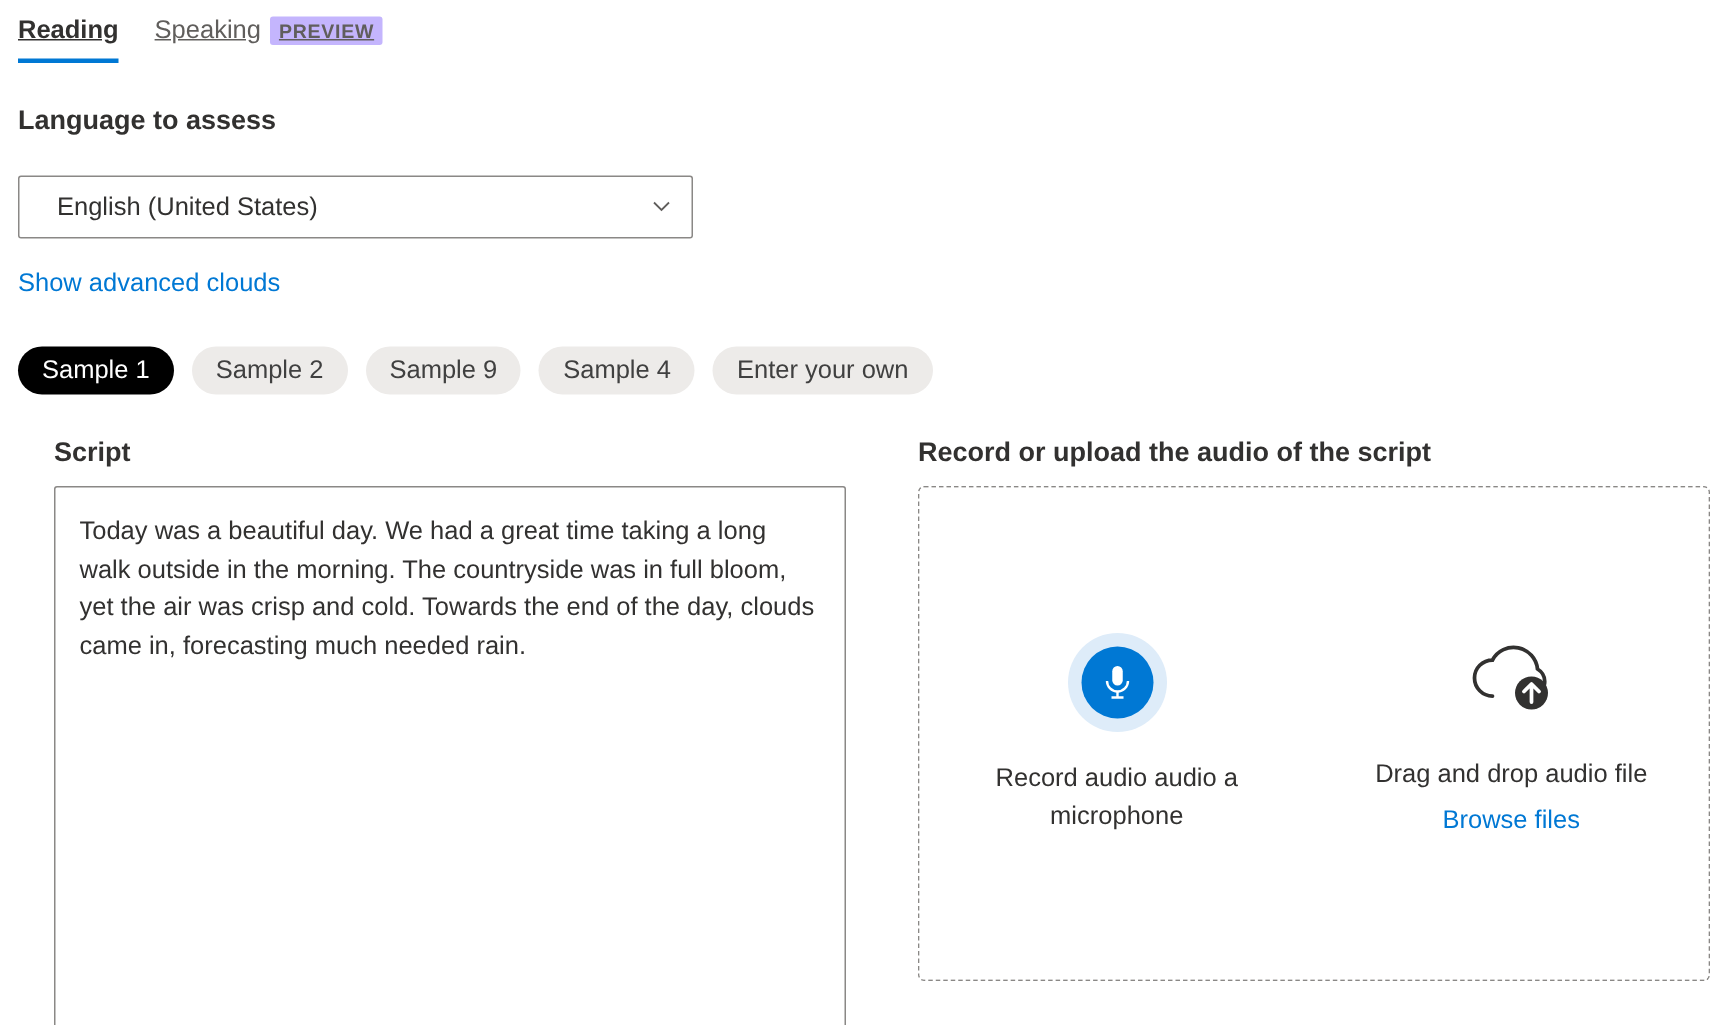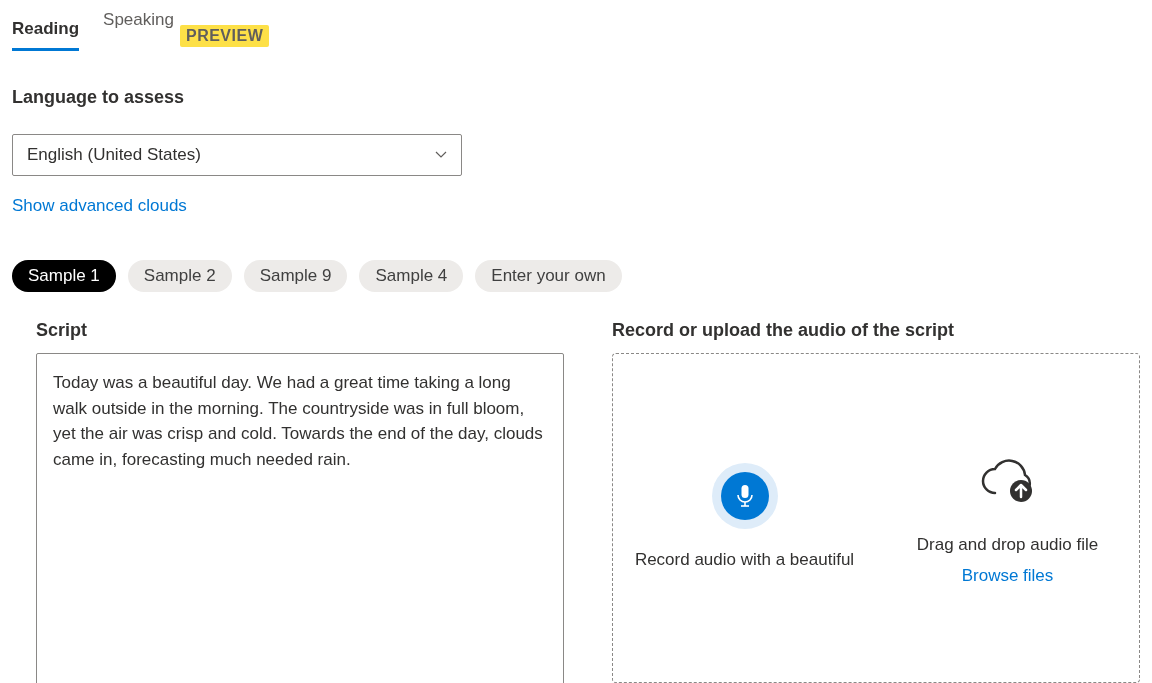--- a/index.html
+++ b/index.html
@@ -19,61 +19,61 @@
       border-bottom: none;
       padding-top: 2px;
     }
     .tab {
       padding: 8px 0 12px 0;
       font-size: 17px;
       color: #605e5c;
       cursor: pointer;
       position: relative;
       display: flex;
-      align-items: flex-start;
+      align-items: flex-end;
       gap: 6px;
+      text-decoration: underline;
     }
     .tab.active {
       color: #323130;
       font-weight: 600;
     }
     .tab.active::after {
       content: "";
       position: absolute;
       left: 0;
       right: 0;
       bottom: 0;
       height: 3px;
       background: #0078d4;
     }
     .badge {
-      background: #fde047;
+      background: #c4b5fd;
       color: #605e5c;
-      font-size: 16px;
+      font-size: 13px;
       font-weight: 600;
       padding: 2px 6px;
       border-radius: 2px;
       letter-spacing: 0.5px;
-      margin-top: 15px;
     }
     .section-label {
       font-size: 18px;
       font-weight: 600;
       margin-top: 28px;
       margin-bottom: 26px;
     }
     .select-wrap {
       position: relative;
       width: 450px;
     }
     .select-box {
       width: 100%;
       border: 1px solid #8a8886;
       border-radius: 2px;
-      padding: 10px 40px 10px 14px;
+      padding: 10px 40px 10px 25px;
       font-size: 17px;
       background: #fff;
       cursor: pointer;
       display: flex;
       align-items: center;
       justify-content: space-between;
     }
     .chevron {
       position: absolute;
       right: 14px;
@@ -85,21 +85,21 @@
     .link {
       color: #0078d4;
       font-size: 17px;
       cursor: pointer;
       margin-top: 20px;
       display: inline-block;
     }
     .pills {
       display: flex;
       gap: 12px;
-      margin-top: 44px;
+      margin-top: 32px;
       flex-wrap: wrap;
     }
     .pill {
       padding: 6px 16px;
       border-radius: 999px;
       font-size: 17px;
       background: #edebe9;
       color: #404040;
       cursor: pointer;
     }
@@ -234,21 +234,21 @@
         <div class="mic-button">
           <div class="mic-inner">
             <svg width="20" height="24" viewBox="0 0 20 24">
               <rect x="6.5" y="1" width="7" height="13" rx="3.5" fill="#fff"></rect>
               <path d="M3 11 a7 7 0 0 0 14 0" stroke="#fff" stroke-width="1.6" fill="none"></path>
               <line x1="10" y1="18" x2="10" y2="22" stroke="#fff" stroke-width="1.6"></line>
               <line x1="6" y1="22" x2="14" y2="22" stroke="#fff" stroke-width="1.6"></line>
             </svg>
           </div>
         </div>
-        <div>Record audio with a beautiful</div>
+        <div>Record audio audio a microphone</div>
       </div>
       <div class="upload-option">
         <div class="cloud-icon">
           <svg width="62" height="48" viewBox="0 0 62 48">
             <path d="M18 36 a12 12 0 0 1 0-24 a16 16 0 0 1 30 6 a10 10 0 0 1 -2 18" stroke="#323130" stroke-width="2.5" fill="none" stroke-linecap="round"></path>
             <circle cx="44" cy="34" r="11" fill="#323130"></circle>
             <path d="M44 40 L44 28 M44 28 L39 33 M44 28 L49 33" stroke="#fff" stroke-width="2.5" fill="none" stroke-linecap="round" stroke-linejoin="round"></path>
           </svg>
         </div>
         <div>Drag and drop audio file</div>

